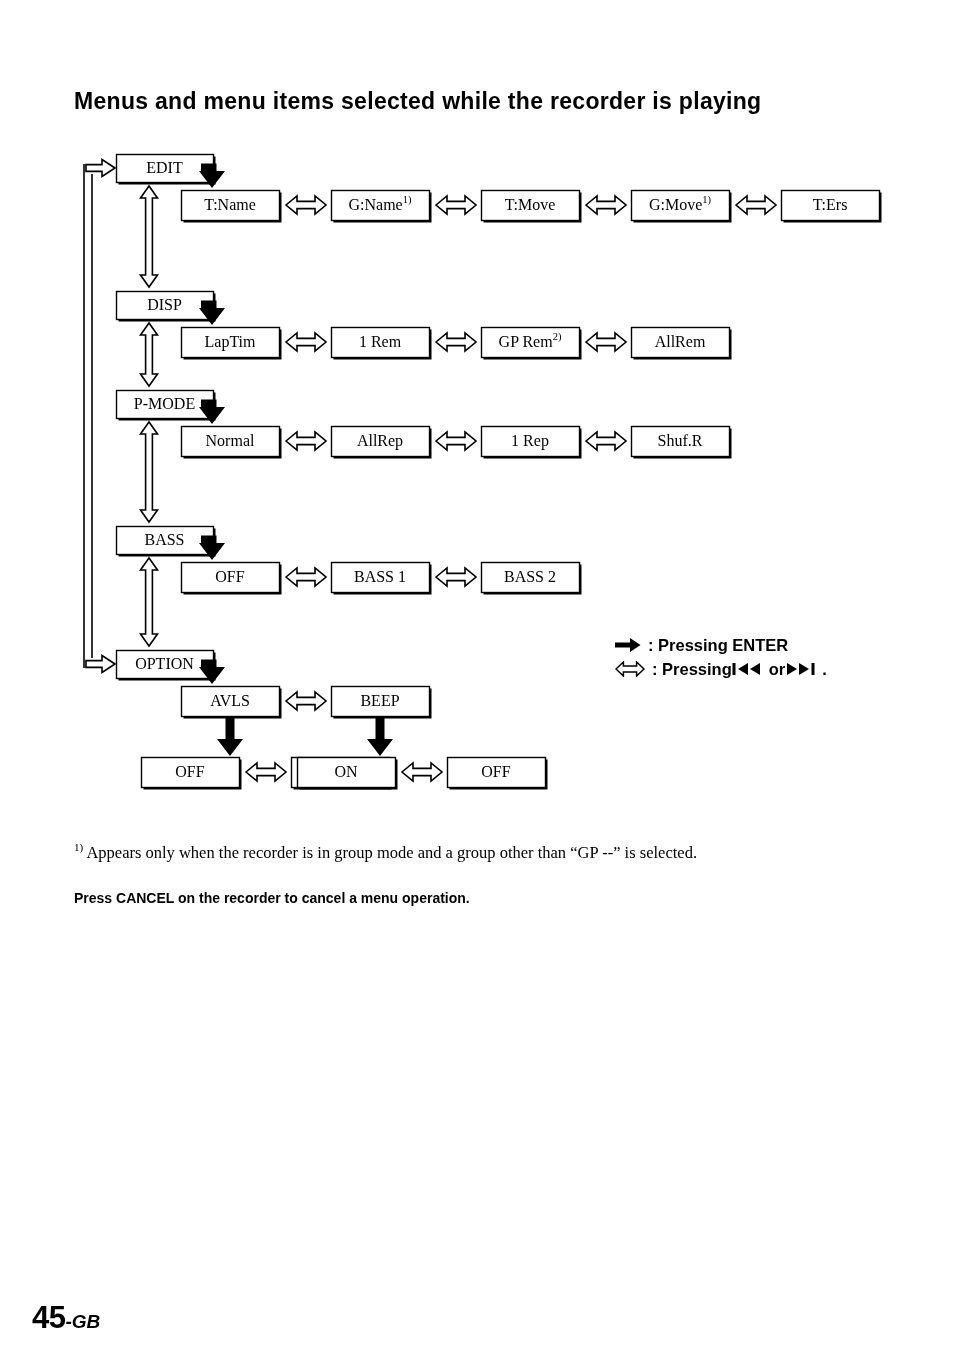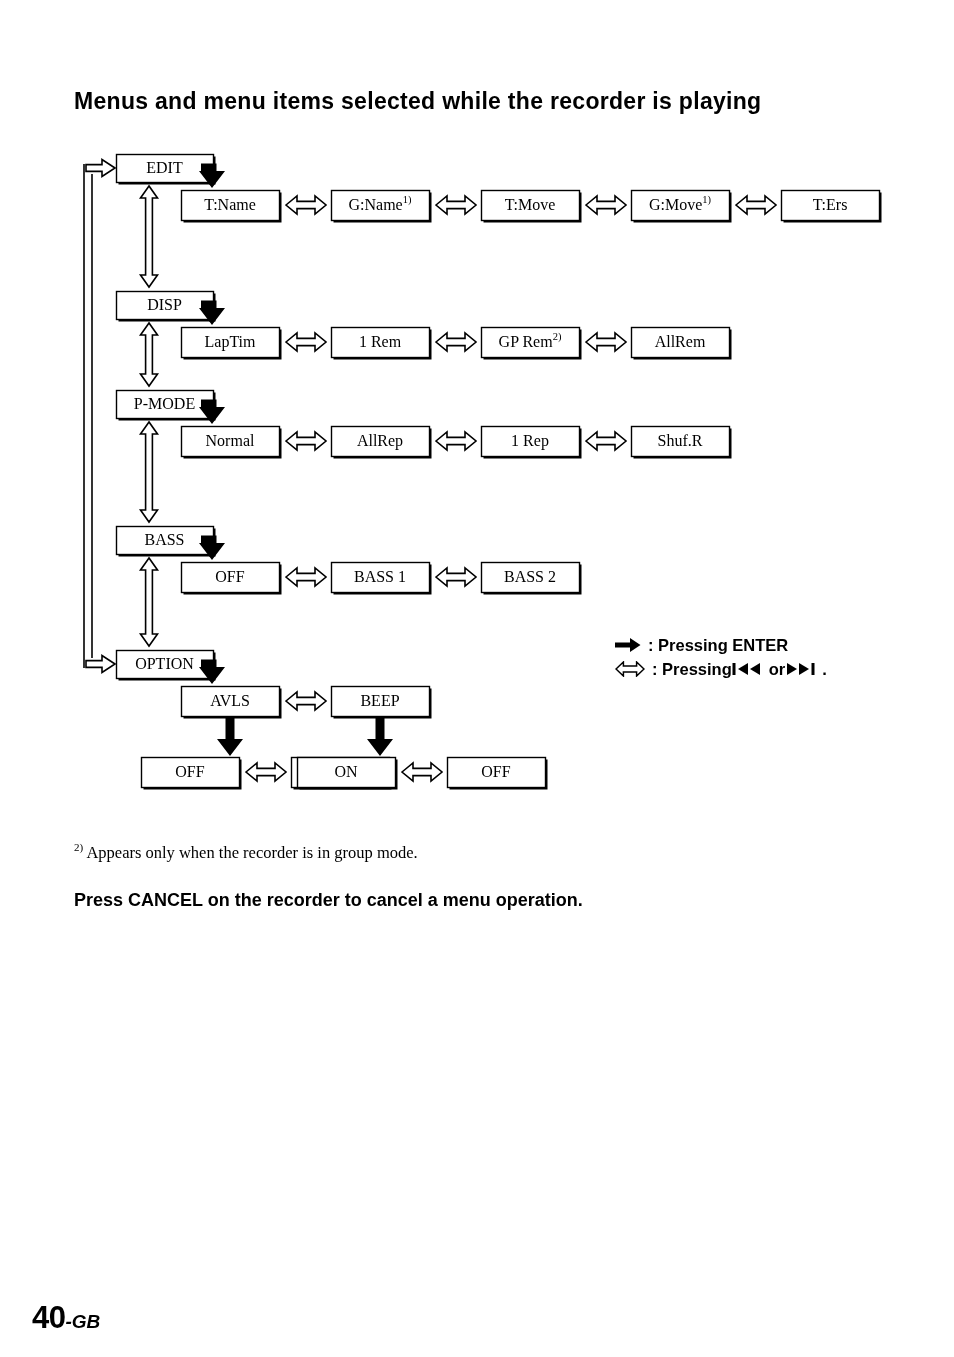--- a/index.html
+++ b/index.html
@@ -61,21 +61,21 @@
     line-height:22.5px;
     width:820px;
   }
   .footnotes sup{font-size:11px;}
 
   .cancel{
     position:absolute;
     left:74px; top:890px;
     font-family:"Liberation Sans", sans-serif;
     font-weight:bold;
-    font-size:18px;
+    font-size:14px;
     white-space:nowrap;
   }
 
   .pagenum{
     position:absolute;
     left:32px; top:1300px;
     font-family:"Liberation Sans", sans-serif;
     font-weight:bold;
     white-space:nowrap;
   }
@@ -291,24 +291,24 @@
           <path d="M14 1 L14 13 L24 7 Z" fill="#000"></path>
           <rect x="26.5" y="1" width="3" height="12" fill="#000"></rect>
         </svg>
       </span>
       <span class="txt">.</span>
     </div>
   </div>
 
   <div class="footnotes">
     <div>
-      <sup>2)</sup>
-      <span>Appears only when the recorder is in group mode.</span>
+      <sup>1)</sup>
+      <span>Appears only when the recorder is in group mode and a group other than “GP --” is selected.</span>
     </div>
   </div>
 
   <div class="cancel">Press CANCEL on the recorder to cancel a menu operation.</div>
 
   <div class="pagenum">
-    <span class="n">40</span><span class="gb">-GB</span>
+    <span class="n">45</span><span class="gb">-GB</span>
   </div>
 
 </div>
 
 </body></html>

